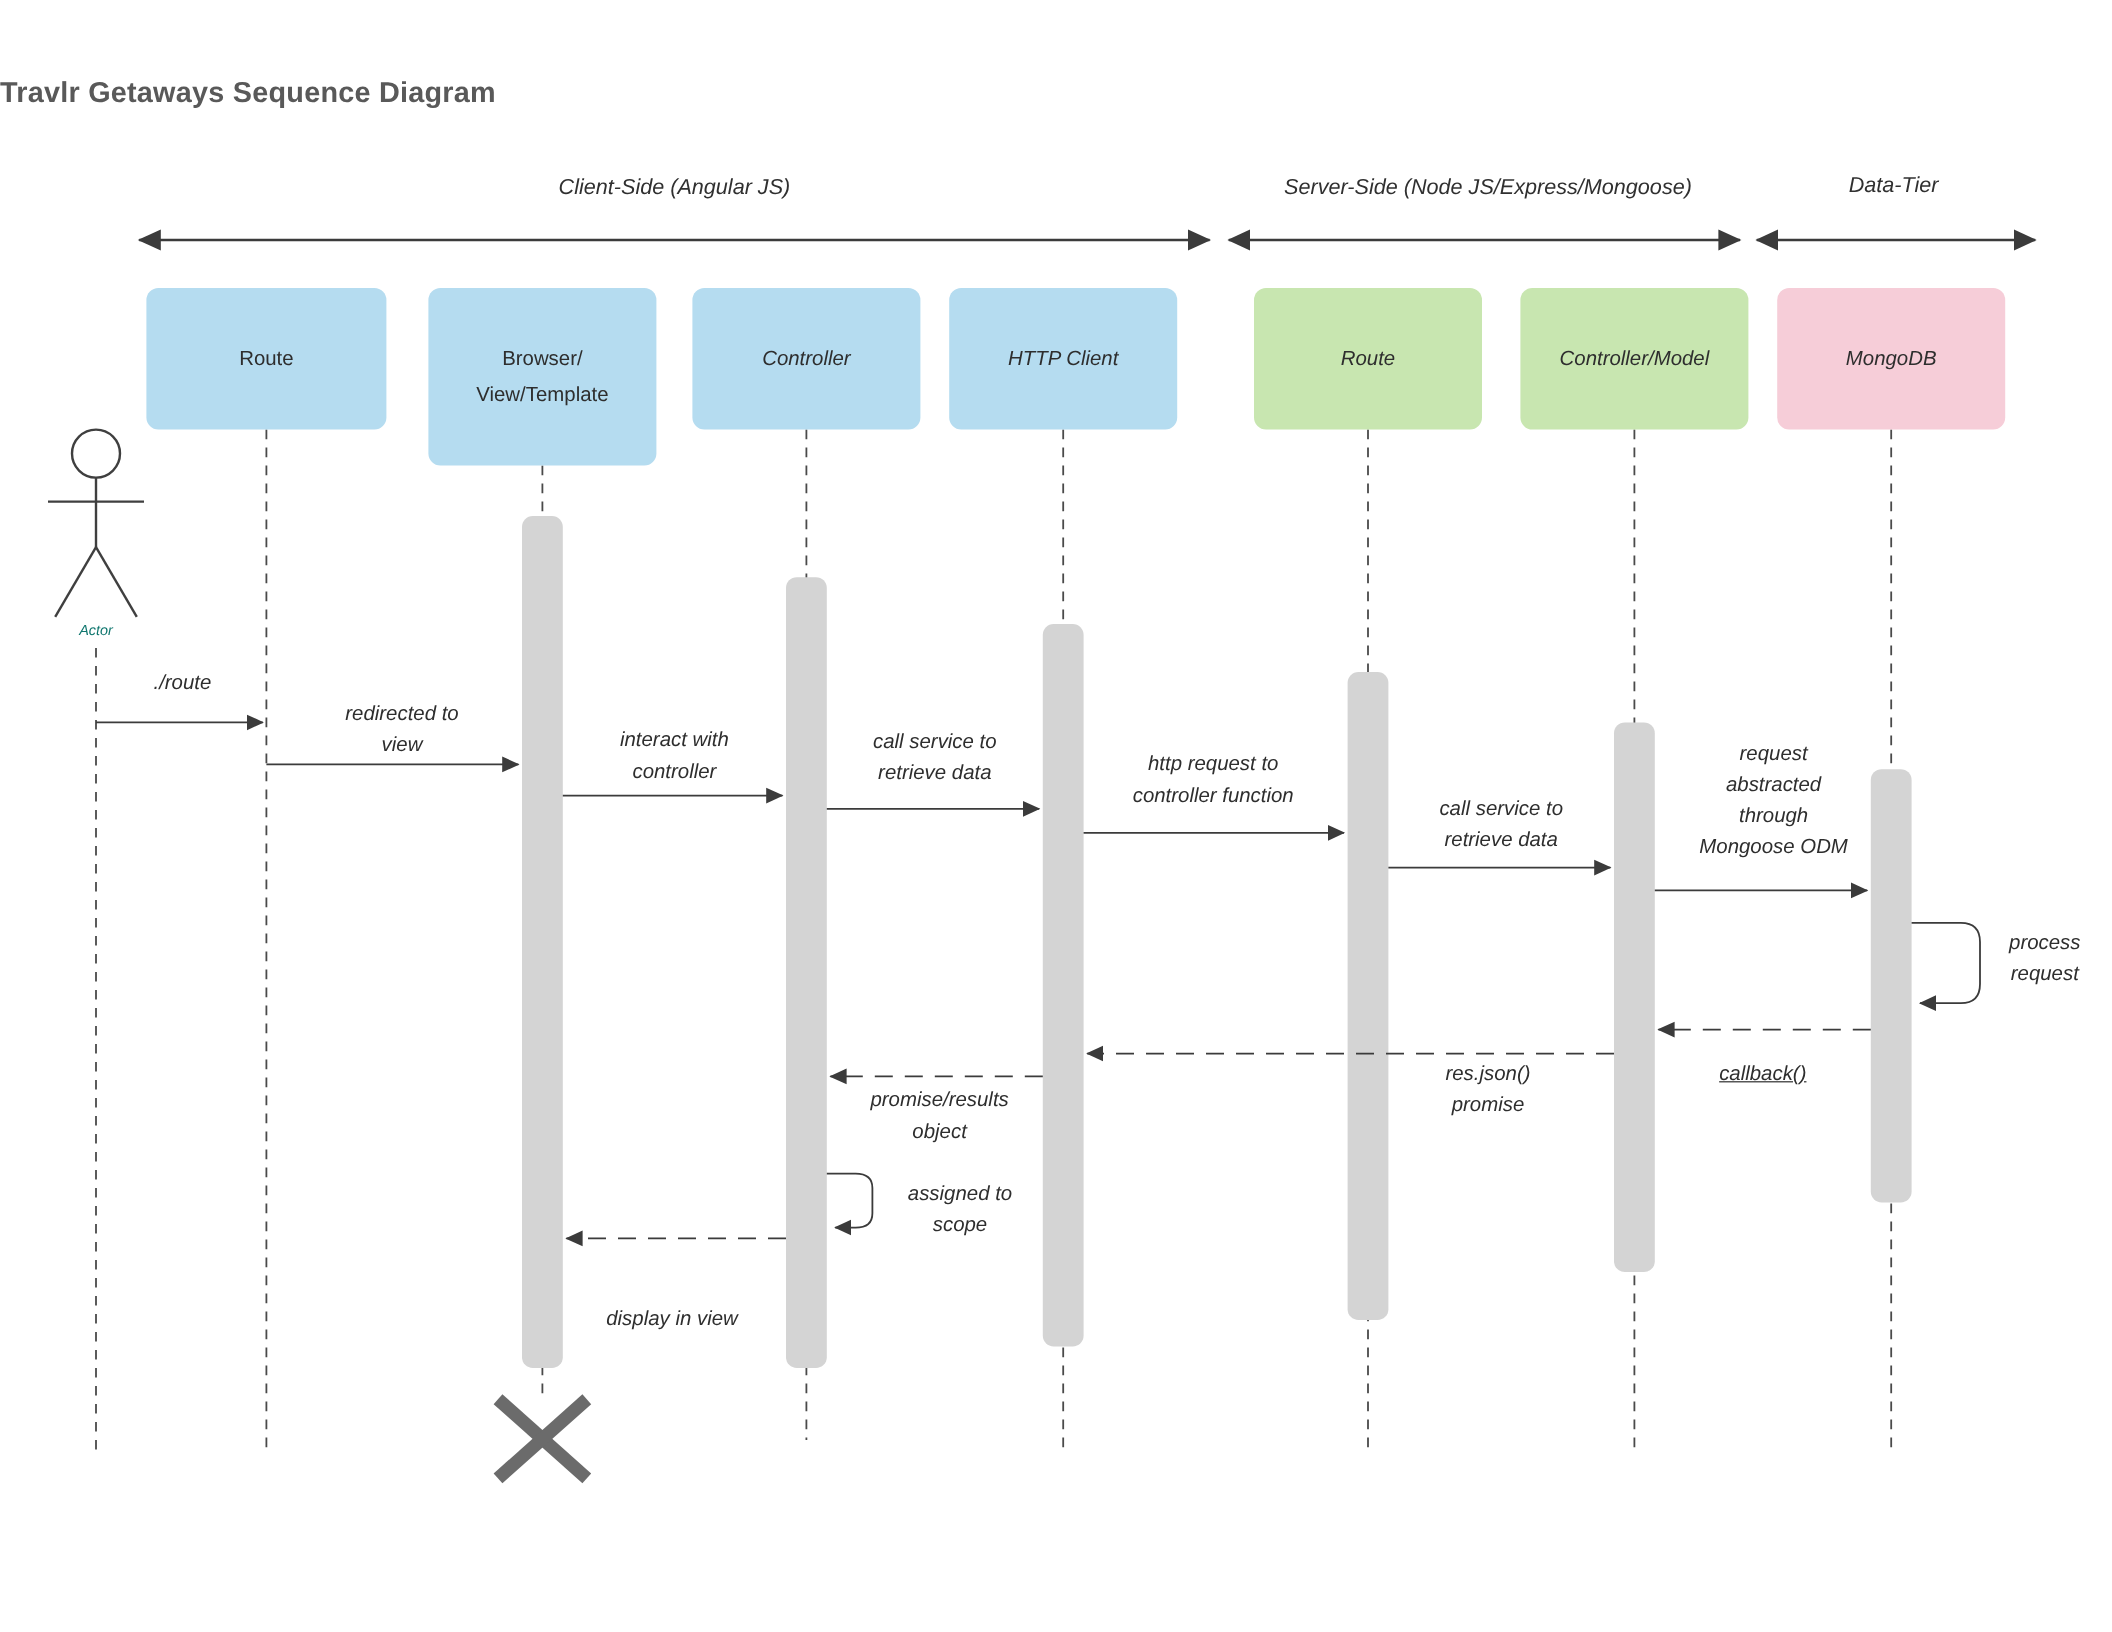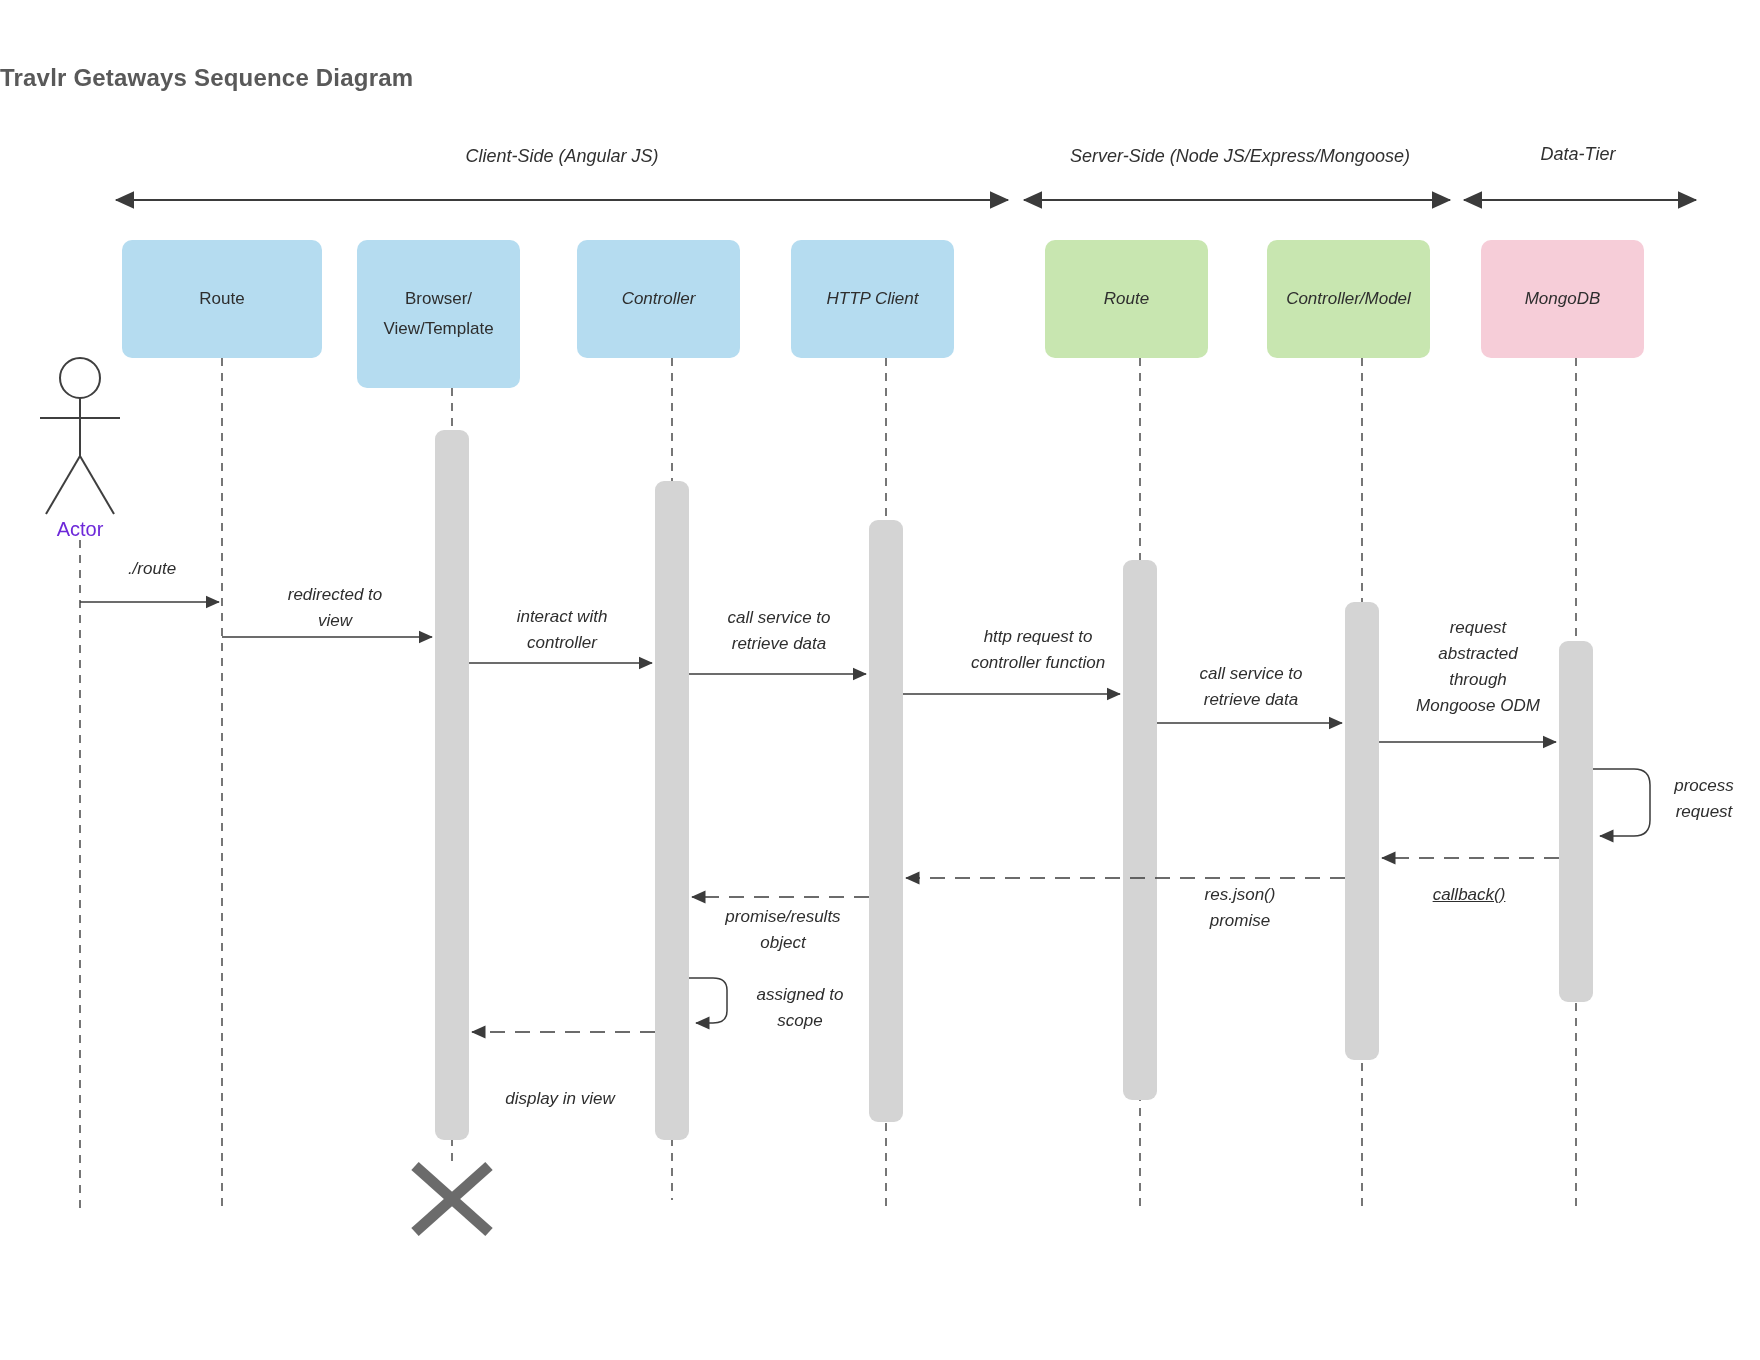--- a/index.html
+++ b/index.html
@@ -10,36 +10,36 @@
   .layer { position:absolute; left:0; top:0; }
   .title {
     position:absolute; left:0; right:0; top:64px; text-align:left;
     font-size:24px; font-weight:bold; color:#595959; letter-spacing:0.2px;
   }
   .section-label {
     position:absolute; transform:translateX(-50%); font-style:italic;
     font-size:18px; color:#303030; white-space:nowrap;text-align:center;
   }
   .participant {
-    position:absolute; top:240px; width:163px; height:118px; border-radius:10px;
+    position:absolute; top:240px; width:190px; height:118px; border-radius:10px;
     display:flex; align-items:center; justify-content:center; text-align:center;
     font-size:17px; line-height:30px; white-space:pre-line; color:#2e2e2e;
   }
   .p-client { background:#b5dcf0; }
   .p-server { background:#c8e6b0; }
   .p-data   { background:#f6cdd8; }
   .ital { font-style:italic; }
   .msg-label {
     position:absolute; transform:translateX(-50%); font-style:italic;
     font-size:17px; line-height:26px; text-align:center; white-space:pre;
     color:#2e2e2e;
   }
   .actor-label {
-    position:absolute; transform:translateX(-50%); 
-    font-size:20px; color:#6d28d9;
+    position:absolute; transform:translateX(-50%); font-style:italic;
+    font-size:12px; color:#0f766e;
   }
 </style>
 </head>
 <body>
 
 <div class="canvas">
 
   <svg class="layer" width="1760" height="1360" viewBox="0 0 1760 1360">
     <defs>
       <marker id="ah" viewBox="0 0 10 10" refX="9" refY="5" markerWidth="10" markerHeight="10" orient="auto-start-reverse">
@@ -123,21 +123,21 @@
 
   <div class="actor-label" style="left:80px; top:518px;">Actor</div>
 
   <div class="msg-label" style="left:152px;  top:556px;">./route</div>
   <div class="msg-label" style="left:335px;  top:582px;">redirected to
 view</div>
   <div class="msg-label" style="left:562px;  top:604px;">interact with
 controller</div>
   <div class="msg-label" style="left:779px;  top:605px;">call service to
 retrieve data</div>
-  <div class="msg-label" style="left:1011px; top:624px;margin-left:27px;">http request to
+  <div class="msg-label" style="left:1011px; top:624px;">http request to
 controller function</div>
   <div class="msg-label" style="left:1251px; top:661px;">call service to
 retrieve data</div>
   <div class="msg-label" style="left:1478px; top:615px;">request
 abstracted
 through
 Mongoose ODM</div>
   <div class="msg-label" style="left:1704px; top:773px;">process
 request</div>
   <div class="msg-label" style="left:1469px; top:882px;text-decoration:underline;">callback()</div>

